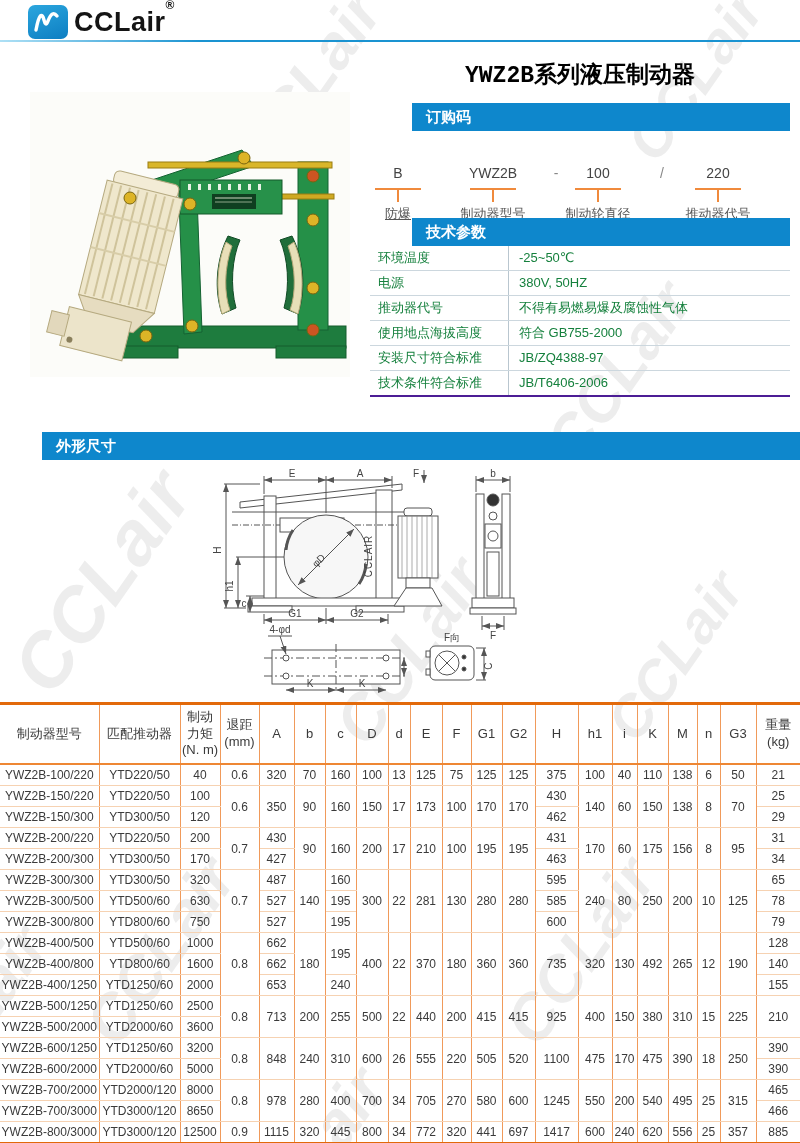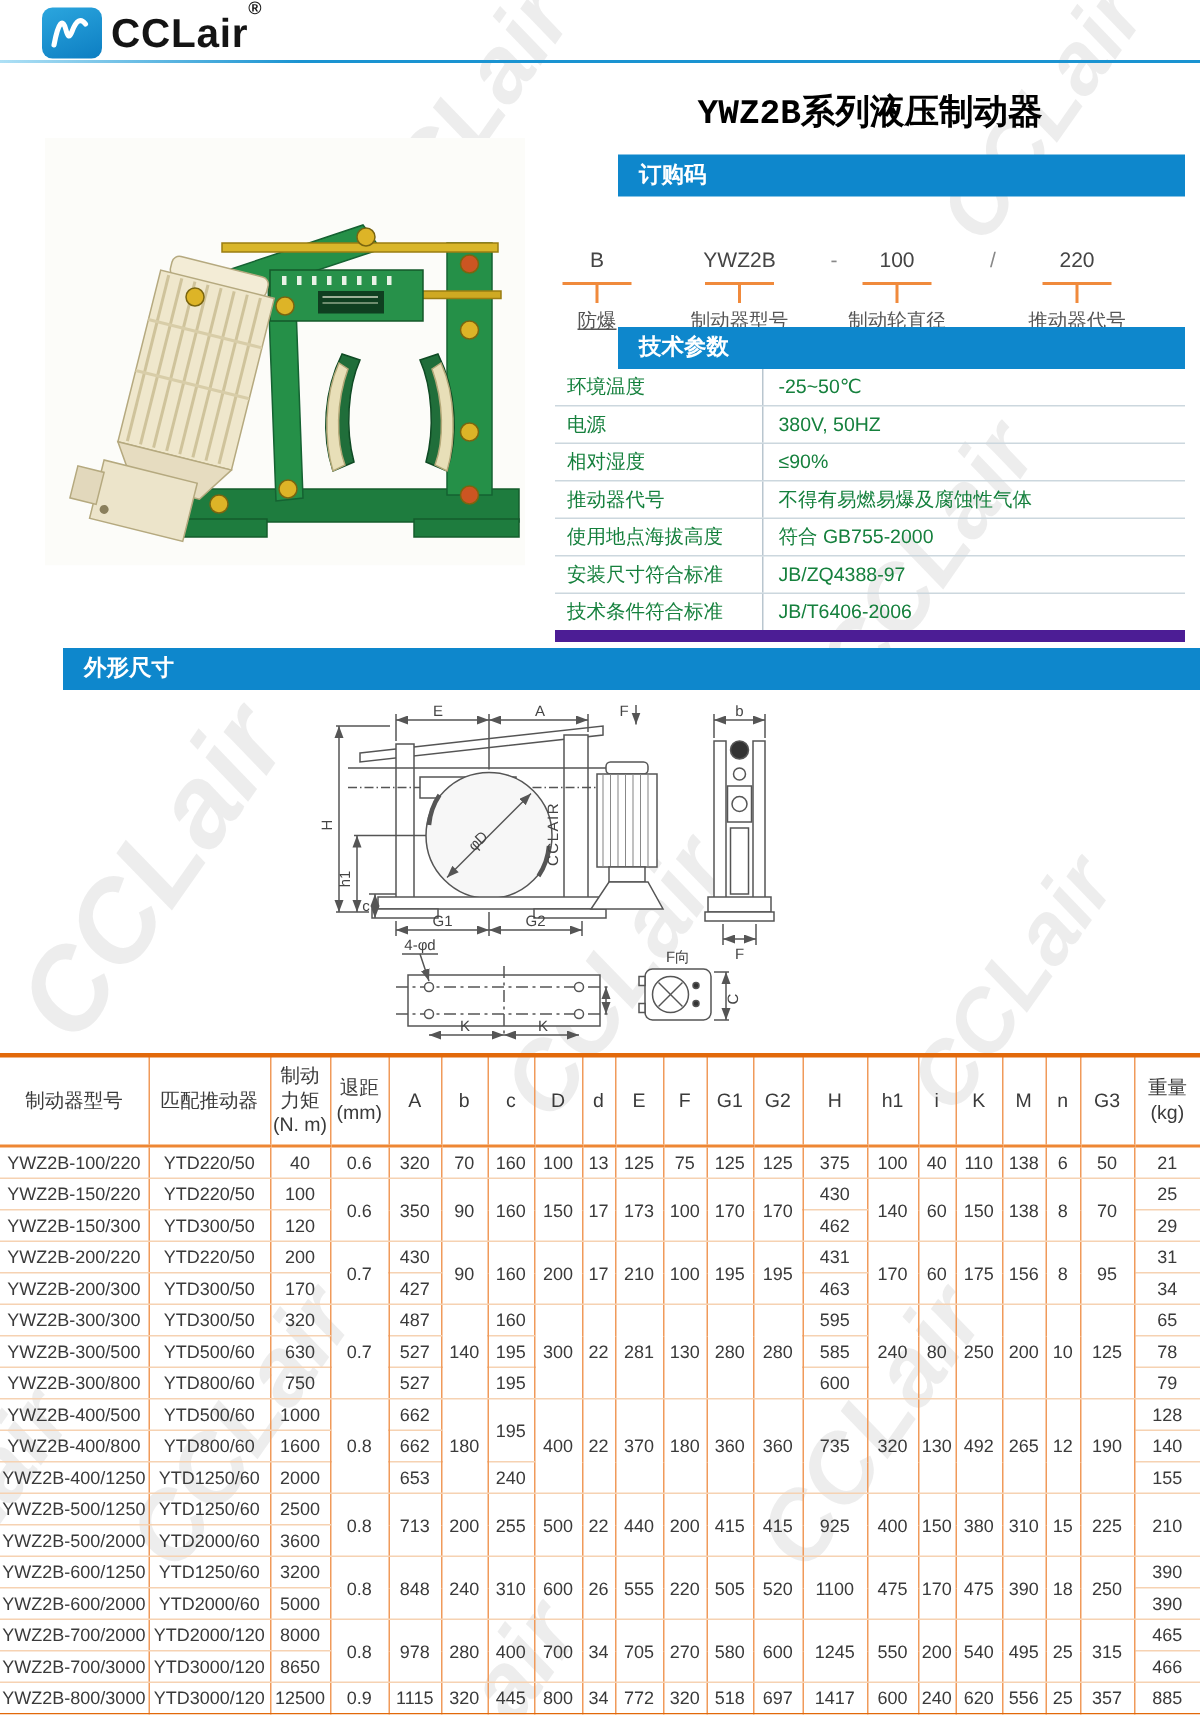--- a/index.html
+++ b/index.html
@@ -31,21 +31,21 @@
   .oc-code{position:absolute;top:34px;transform:translateX(-50%);font-size:14px;color:#444;white-space:nowrap;}
   .oc-sep{position:absolute;top:34px;transform:translateX(-50%);font-size:14px;color:#888;}
   .oc-bracket{position:absolute;top:57px;width:46px;height:13px;transform:translateX(-50%);
     border-top:2px solid #f08a3c;}
   .oc-bracket::after{content:"";position:absolute;left:50%;top:0;width:2px;height:12px;
     background:#f08a3c;transform:translateX(-1px);}
   .oc-label{position:absolute;top:74px;transform:translateX(-50%);font-size:13px;color:#555;white-space:nowrap;text-decoration:underline;}
   
   .tech{position:absolute;left:370px;top:218px;width:420px;z-index:2;}
   .tech-row{display:flex;height:24px;line-height:24px;border-bottom:1px solid #ccd7de;font-size:13px;color:#15803d;}
-  .tech-row:last-child{border-bottom:8px solid #4c1d95;justify-content:space-between;}
+  .tech-row:last-child{border-bottom:2px solid #4c1d95;justify-content:space-between;}
   .tech-label{width:130px;padding-left:8px;flex:none;}
   .tech-value{flex:1;border-left:1px solid #b9c6cf;padding-left:10px;}
   
   .dims-bar{position:absolute;left:0;top:432px;width:786px;z-index:2;}
   .drawing{position:absolute;left:180px;top:468px;z-index:2;}
   .drawing text{font-family:"Liberation Sans","DejaVu Sans",sans-serif;fill:#444;font-size:10px;}
   .photo{position:absolute;left:30px;top:92px;z-index:2;}
   
   .dim-table-wrap{position:absolute;left:0;top:702px;width:800px;z-index:2;}
   table.dims{border-collapse:collapse;width:800px;table-layout:fixed;
@@ -181,24 +181,20 @@
   <div class="tech">
     <div class="sec-bar">技术参数</div>
     <div>
       <div class="tech-row">
         <span class="tech-label">环境温度</span>
         <span class="tech-value">-25~50℃</span>
       </div>
       <div class="tech-row">
         <span class="tech-label">电源</span>
         <span class="tech-value">380V, 50HZ</span>
-      </div>
-      <div class="tech-row">
-        <span class="tech-label">相对湿度</span>
-        <span class="tech-value">≤90%</span>
       </div>
       <div class="tech-row">
         <span class="tech-label">推动器代号</span>
         <span class="tech-value">不得有易燃易爆及腐蚀性气体</span>
       </div>
       <div class="tech-row">
         <span class="tech-label">使用地点海拔高度</span>
         <span class="tech-value">符合 GB755-2000</span>
       </div>
       <div class="tech-row">
@@ -644,21 +640,21 @@
             <td>YTD3000/120</td>
             <td>12500</td>
             <td>0.9</td>
             <td>1115</td>
             <td>320</td>
             <td>445</td>
             <td>800</td>
             <td>34</td>
             <td>772</td>
             <td>320</td>
-            <td>518</td>
+            <td>441</td>
             <td>697</td>
             <td>1417</td>
             <td>600</td>
             <td>240</td>
             <td>620</td>
             <td>556</td>
             <td>25</td>
             <td>357</td>
             <td>885</td>
           </tr>

